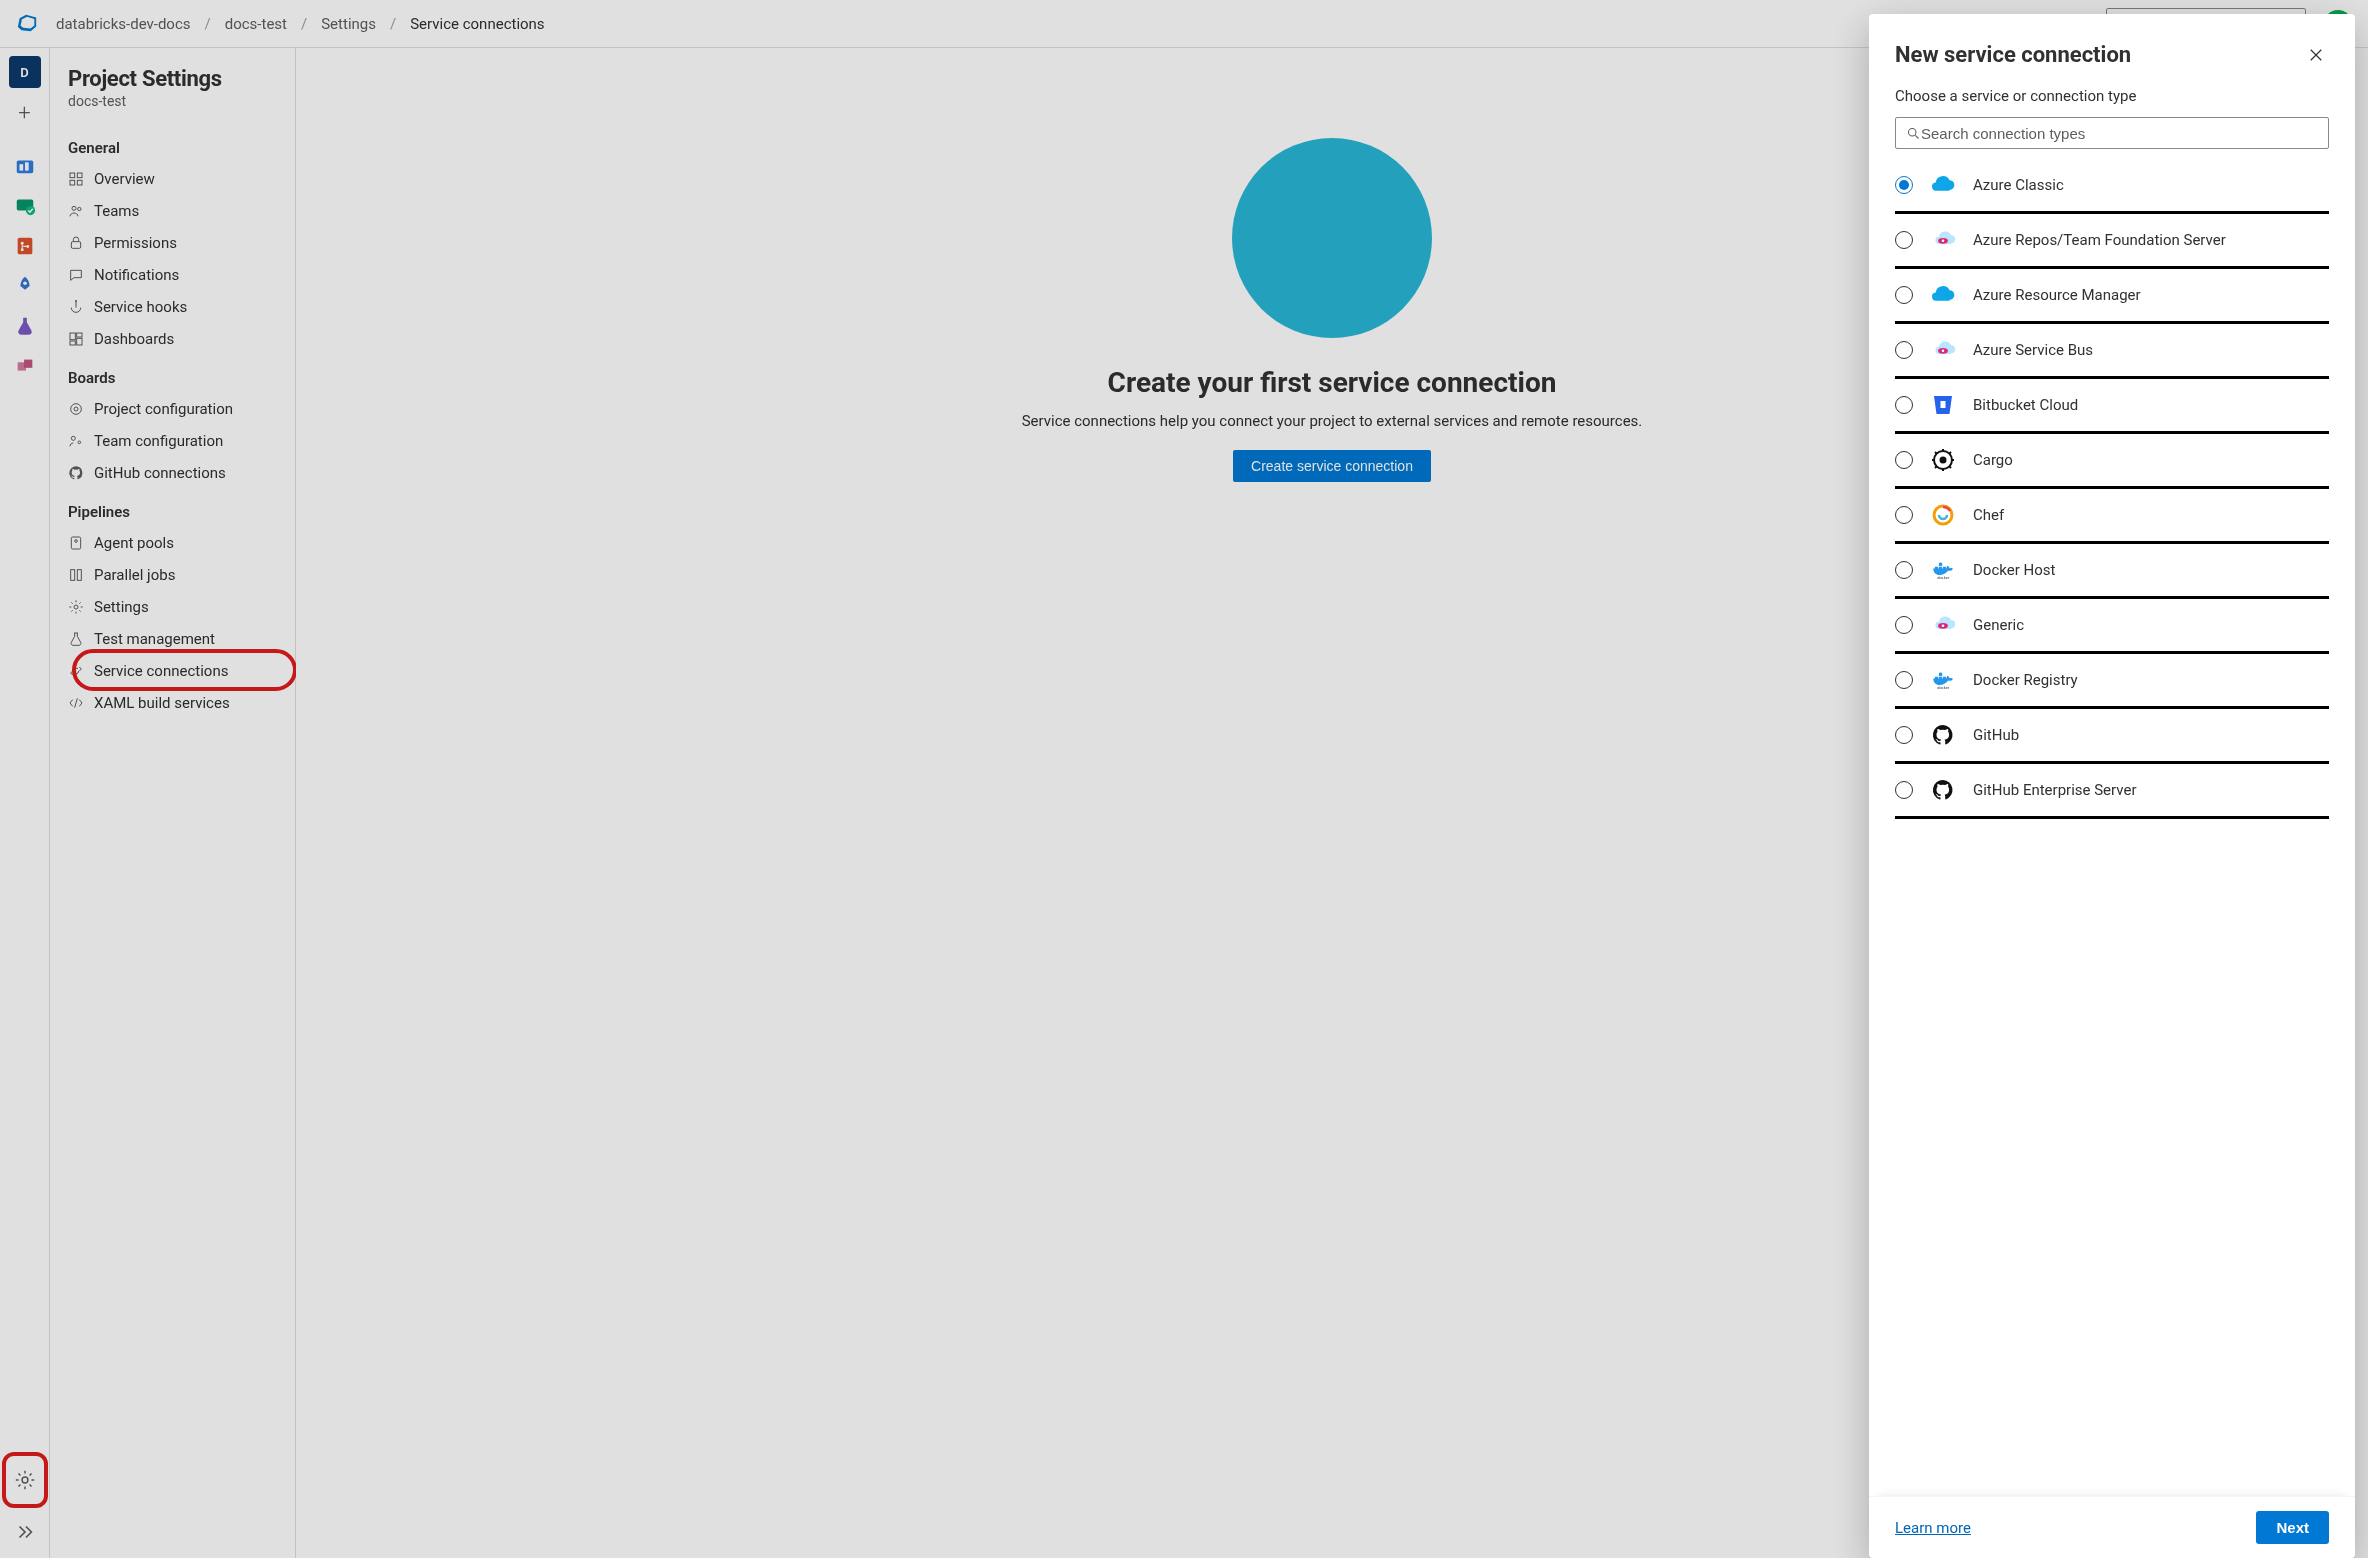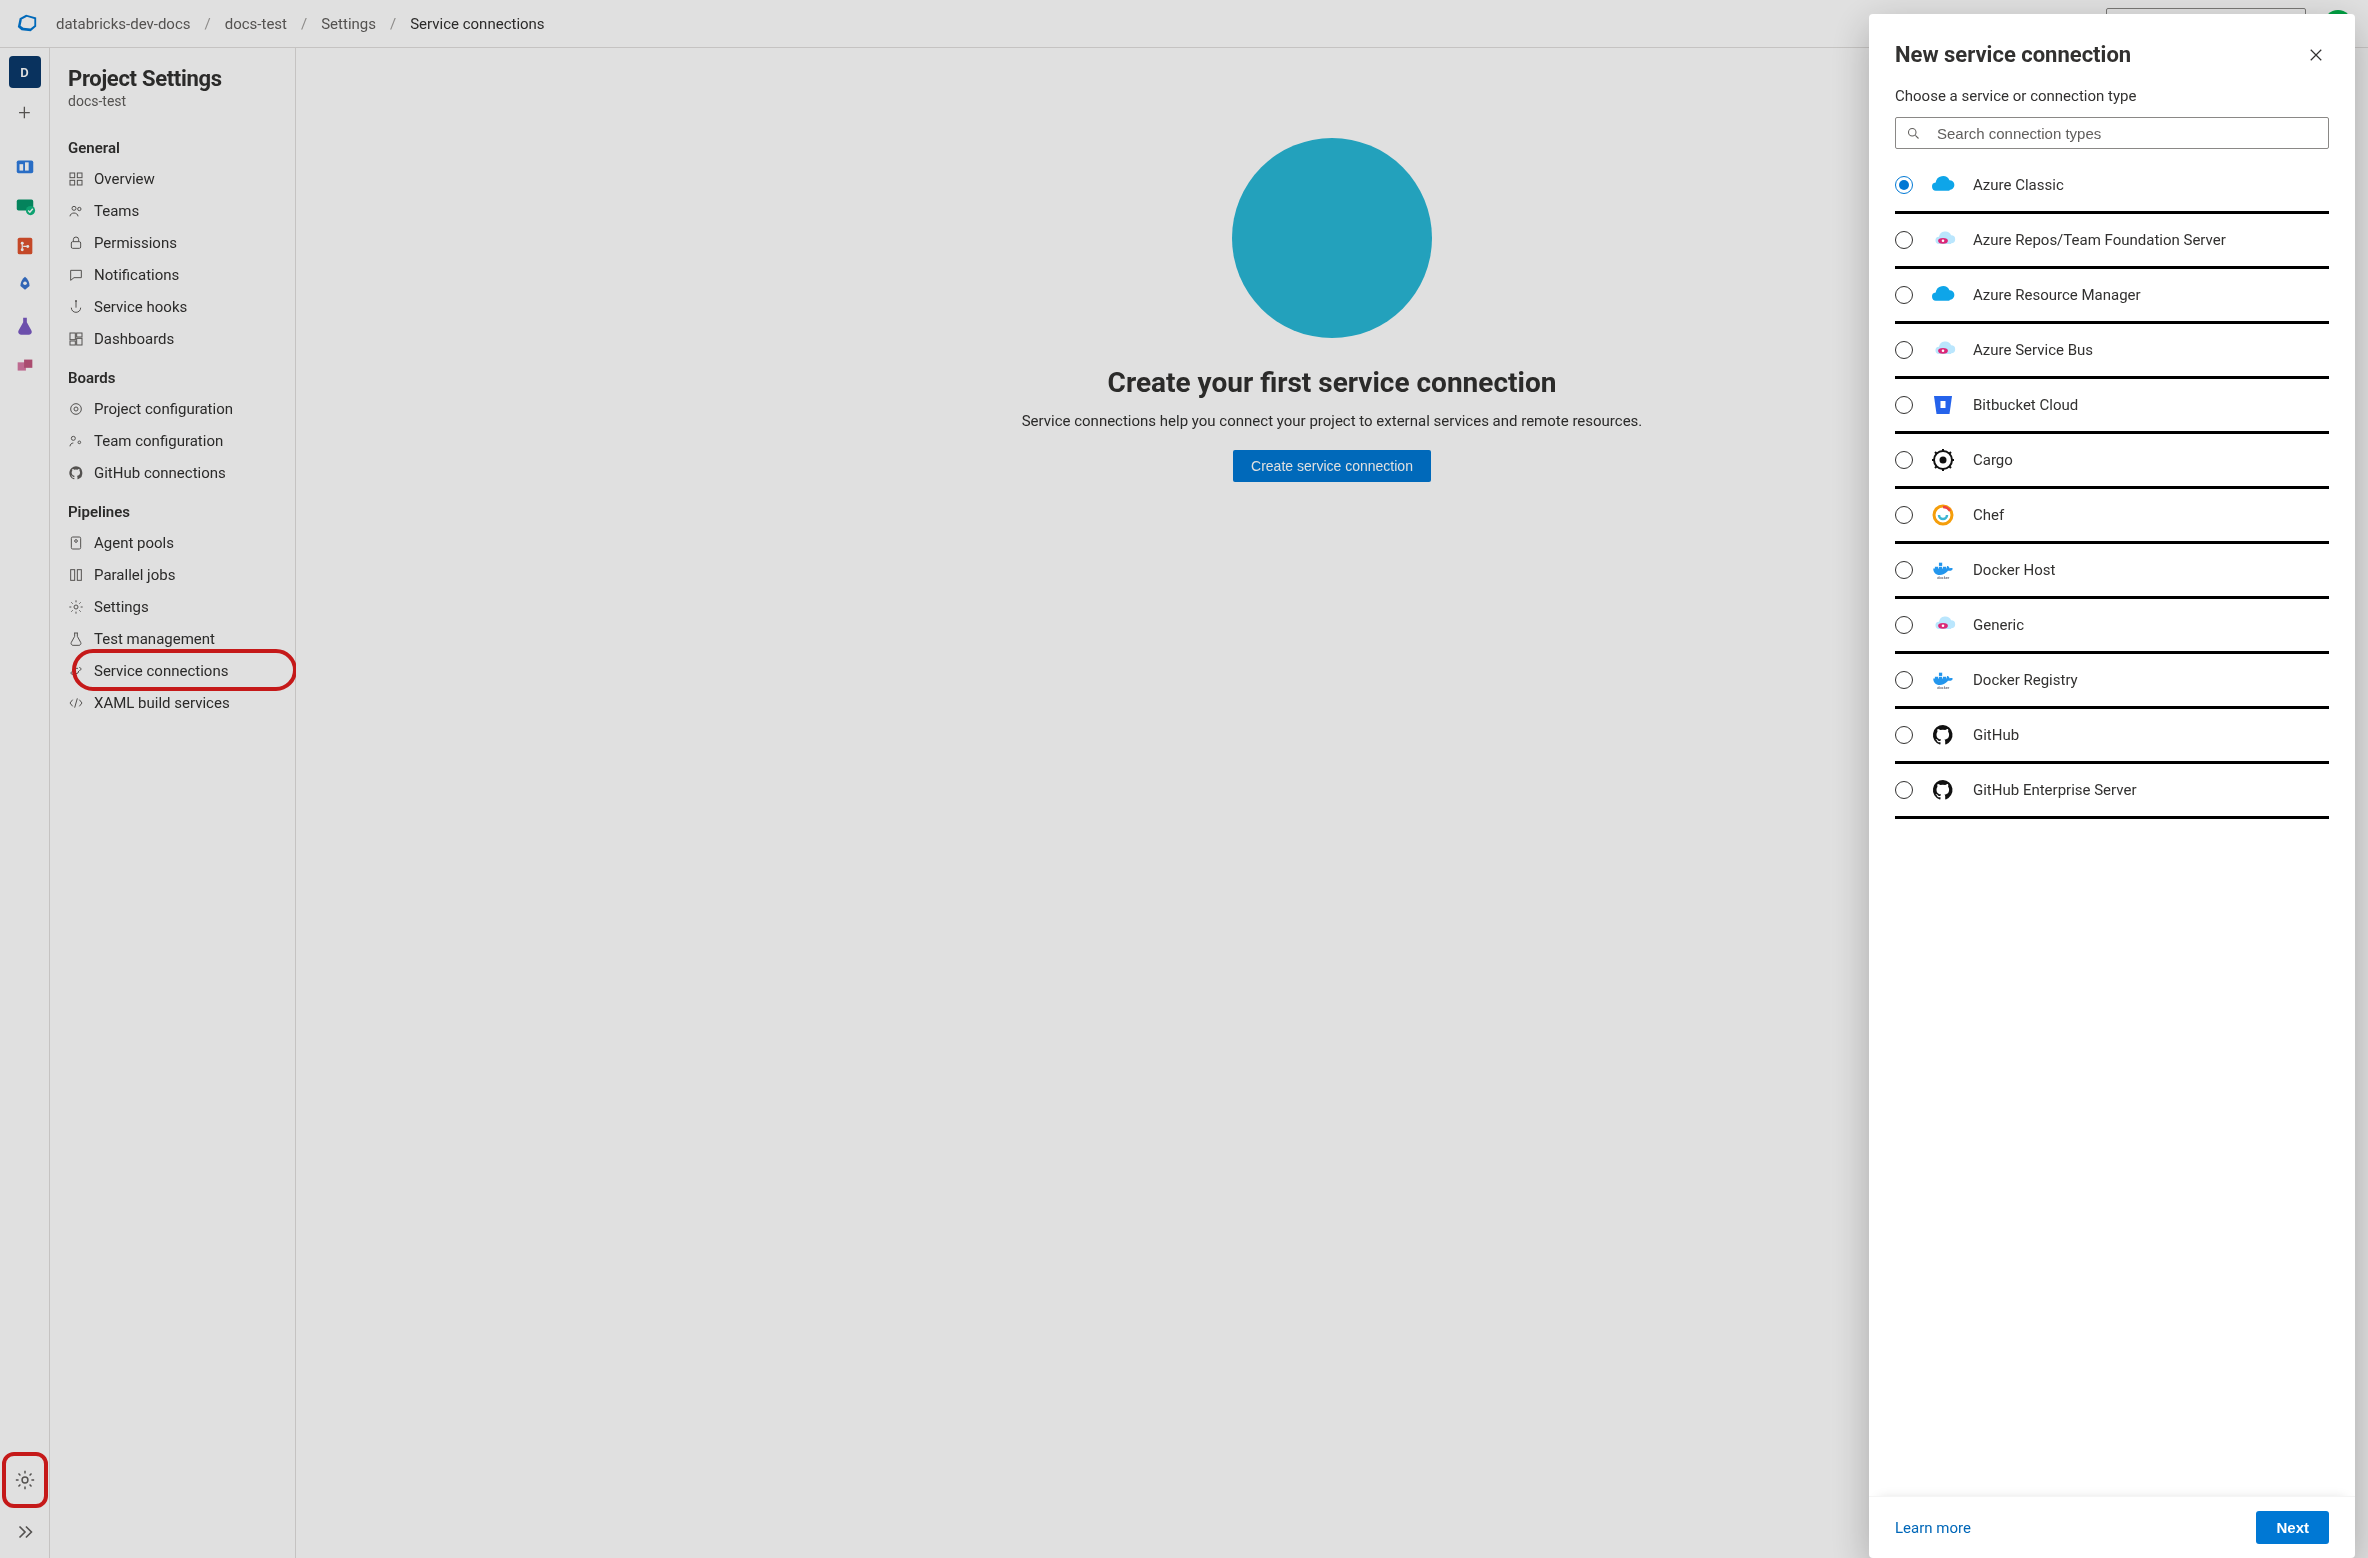--- a/index.html
+++ b/index.html
@@ -162,21 +162,21 @@
   }
   .dialog-header {
     display: flex; align-items: flex-start; justify-content: space-between;
     padding: 0 26px 16px 26px;
   }
   .dialog-title { font-size: 22px; font-weight: 700; }
   .dialog-close { cursor: pointer; color: #323130; padding:4px; }
   .dialog-subtitle { padding: 0 26px 12px 26px; font-size: 15px; }
   .dialog-search-wrap { padding: 0 26px 4px 26px; }
   .dialog-search {
-    display: flex; align-items: center; gap: 16px;
+    display: flex; align-items: center; gap: 0;
     border: 1px solid #8a8886; border-radius: 2px;
     height: 32px; padding: 0 10px;
   }
   .dialog-search input {
     border: none; outline: none; flex: 1; font-size: 15px;
     background: transparent;
   }
   .dialog-search input::placeholder { color: #605e5c; }
   .option-list {
     flex: 1;
@@ -208,21 +208,21 @@
     display:flex; align-items:center; justify-content:center;
     flex-shrink:0;
   }
   .opt-label { font-size: 15px; }
   .dialog-footer {
     border-top: 1px solid rgba(0,0,0,.04);
     display: flex; align-items: center; justify-content: space-between;
     padding: 14px 26px 14px 26px;
     box-shadow: 0 -6px 12px -10px rgba(0,0,0,.2);
   }
-  .dialog-footer a { color: #0067b8; font-size: 15px; cursor:pointer;}
+  .dialog-footer a { color: #0067b8; text-decoration: underline; font-size: 15px; cursor:pointer;}
   .next-btn {
     background: #0078d4; color:#fff; border:none;
     padding: 8px 20px; font-size: 15px; font-weight:600;
     border-radius: 3px; cursor:pointer;
   }
 </style>
 </head>
 <body>
 
 <div class="topbar">

